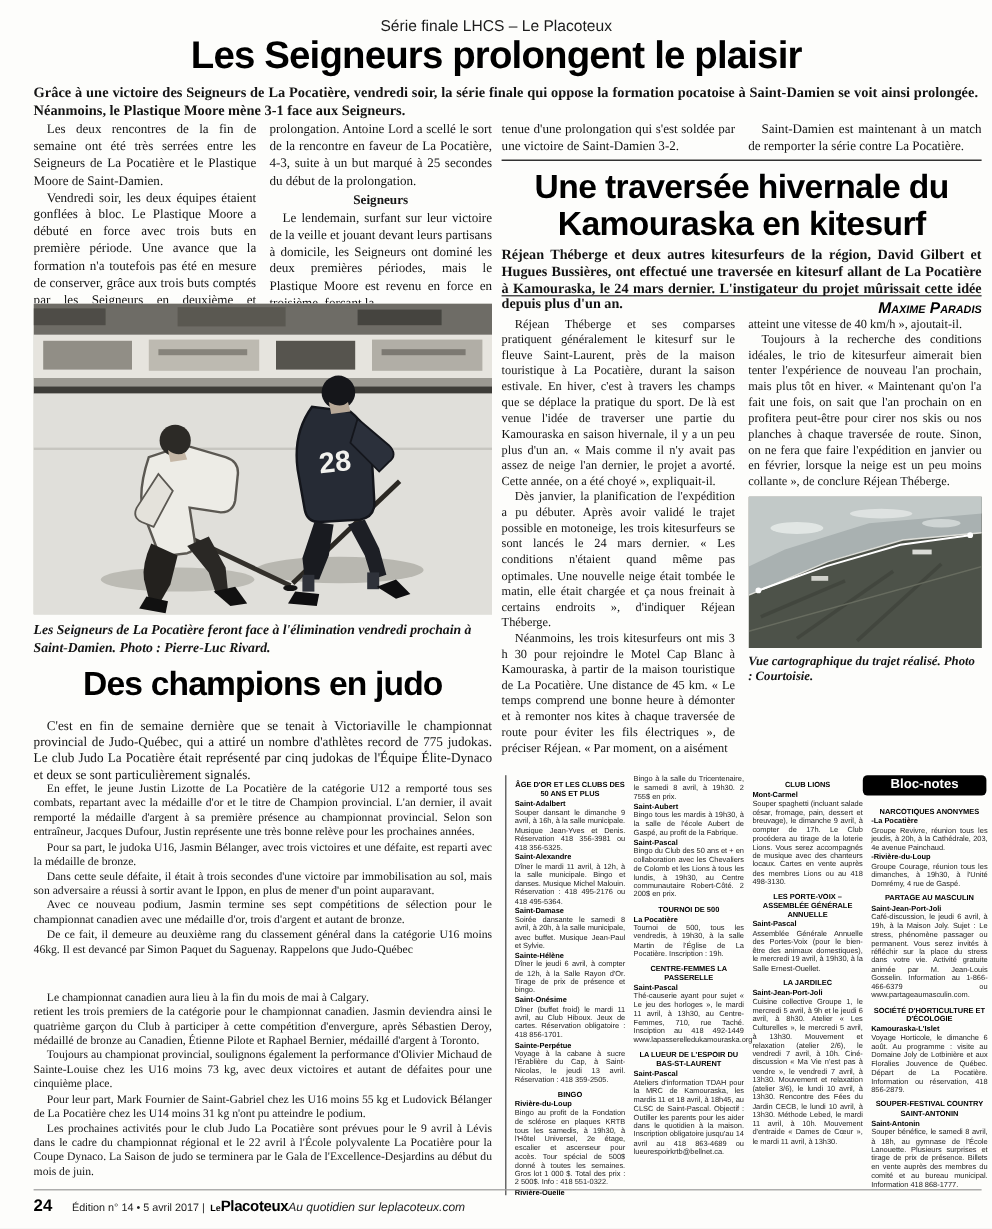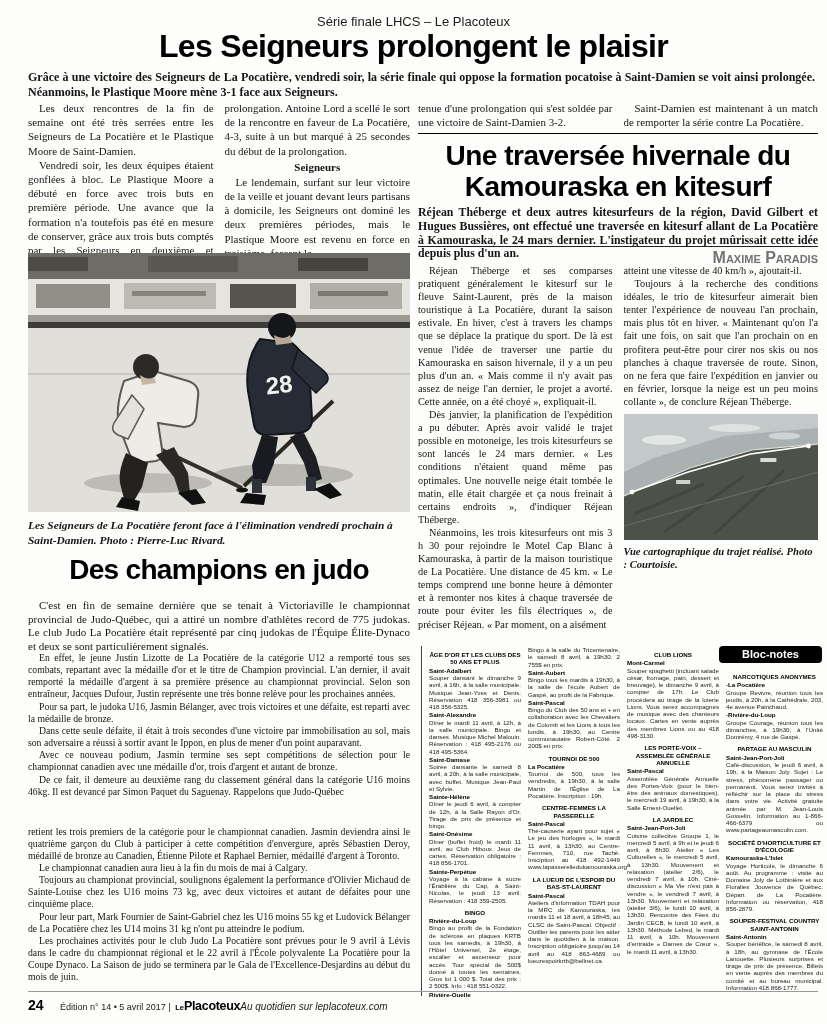--- a/index.html
+++ b/index.html
@@ -24,21 +24,21 @@
   .bodyC{font-size:9.7px;line-height:12.15px;}
   .subhead{font-weight:bold;text-align:center;font-size:11px;line-height:14px;margin:2px 0 1px;}
   .caption{font-weight:bold;font-style:italic;font-size:11.4px;line-height:14.5px;text-align:left;}
   
   .rule-k{border-top:1.6px solid #000;}
   .headline2{margin:0;text-align:center;font-family:"Liberation Sans",sans-serif;
              font-weight:800;font-size:28px;line-height:31px;letter-spacing:-0.5px;color:#000;}
   .lead2{margin:0;font-weight:bold;font-size:11.8px;line-height:13.8px;text-align:justify;}
   .byrule{border-top:1.1px solid #222;}
   .byline{text-align:right;font-family:"Liberation Sans",sans-serif;font-weight:bold;
-          font-variant:small-caps;font-size:16px;color:#737373;}
+          font-variant:small-caps;font-size:13px;color:#000000;font-style:italic;}
   .headline3{margin:0;text-align:center;font-family:"Liberation Sans",sans-serif;
              font-weight:800;font-size:28px;line-height:35px;letter-spacing:-0.7px;color:#000;}
   .introJ{font-size:11px;line-height:13.6px;}
   
   .photo{background:#cfcec9;}
   .photo svg{display:block;width:100%;height:100%;}
   .mapbox{width:100%;height:126px;margin-top:6px;background:#4b4f47;}
   .mapbox svg{display:block;width:100%;height:100%;}
   .mapcap{margin-top:5px;font-weight:bold;font-style:italic;font-size:10.6px;line-height:13.4px;}
   
@@ -148,22 +148,22 @@
   <p class="abs np introJ" style="top:599px;left:28px;width:382px;">C'est en fin de semaine dernière que se tenait à Victoriaville le championnat provincial de Judo-Québec, qui a attiré un nombre d'athlètes record de 775 judokas. Le club Judo La Pocatière était représenté par cinq judokas de l'Équipe Élite-Dynaco et deux se sont particulièrement signalés.</p>
   <div class="abs colrow" style="top:652px;left:28px;width:382px;height:336px;overflow:hidden;flex-direction:column;">
     <div class="col">
       <p class="np bodyC">En effet, le jeune Justin Lizotte de La Pocatière de la catégorie U12 a remporté tous ses combats, repartant avec la médaille d'or et le titre de Champion provincial. L'an dernier, il avait remporté la médaille d'argent à sa première présence au championnat provincial. Selon son entraîneur, Jacques Dufour, Justin représente une très bonne relève pour les prochaines années.</p>
       <p class="np bodyC">Pour sa part, le judoka U16, Jasmin Bélanger, avec trois victoires et une défaite, est reparti avec la médaille de bronze.</p>
       <p class="np bodyC">Dans cette seule défaite, il était à trois secondes d'une victoire par immobilisation au sol, mais son adversaire a réussi à sortir avant le Ippon, en plus de mener d'un point auparavant.</p>
       <p class="np bodyC">Avec ce nouveau podium, Jasmin termine ses sept compétitions de sélection pour le championnat canadien avec une médaille d'or, trois d'argent et autant de bronze.</p>
       <p class="np bodyC">De ce fait, il demeure au deuxième rang du classement général dans la catégorie U16 moins 46kg. Il est devancé par Simon Paquet du Saguenay. Rappelons que Judo-Québec</p>
     </div>
     <div class="col">
+      <p class="np bodyC">Le championnat canadien aura lieu à la fin du mois de mai à Calgary.</p>
       <p class="np ni bodyC">retient les trois premiers de la catégorie pour le championnat canadien. Jasmin deviendra ainsi le quatrième garçon du Club à participer à cette compétition d'envergure, après Sébastien Deroy, médaillé de bronze au Canadien, Étienne Pilote et Raphael Bernier, médaillé d'argent à Toronto.</p>
-      <p class="np bodyC">Le championnat canadien aura lieu à la fin du mois de mai à Calgary.</p>
       <p class="np bodyC">Toujours au championat provincial, soulignons également la performance d'Olivier Michaud de Sainte-Louise chez les U16 moins 73 kg, avec deux victoires et autant de défaites pour une cinquième place.</p>
       <p class="np bodyC">Pour leur part, Mark Fournier de Saint-Gabriel chez les U16 moins 55 kg et Ludovick Bélanger de La Pocatière chez les U14 moins 31 kg n'ont pu atteindre le podium.</p>
       <p class="np bodyC">Les prochaines activités pour le club Judo La Pocatière sont prévues pour le 9 avril à Lévis dans le cadre du championnat régional et le 22 avril à l'École polyvalente La Pocatière pour la Coupe Dynaco. La Saison de judo se terminera par le Gala de l'Excellence-Desjardins au début du mois de juin.</p>
     </div>
   </div>
 
   <div class="abs rule-k" style="top:133px;left:418px;width:400px;"></div>
   <h2 class="abs headline2" style="top:140px;left:418px;width:400px;">Une traversée hivernale du Kamouraska en kitesurf</h2>
   <p class="abs lead2" style="top:206px;left:418px;width:400px;">Réjean Théberge et deux autres kitesurfeurs de la région, David Gilbert et Hugues Bussières, ont effectué une traversée en kitesurf allant de La Pocatière à Kamouraska, le 24 mars dernier. L'instigateur du projet mûrissait cette idée depuis plus d'un an.</p>
   <div class="abs byrule" style="top:246px;left:418px;width:400px;"></div>

